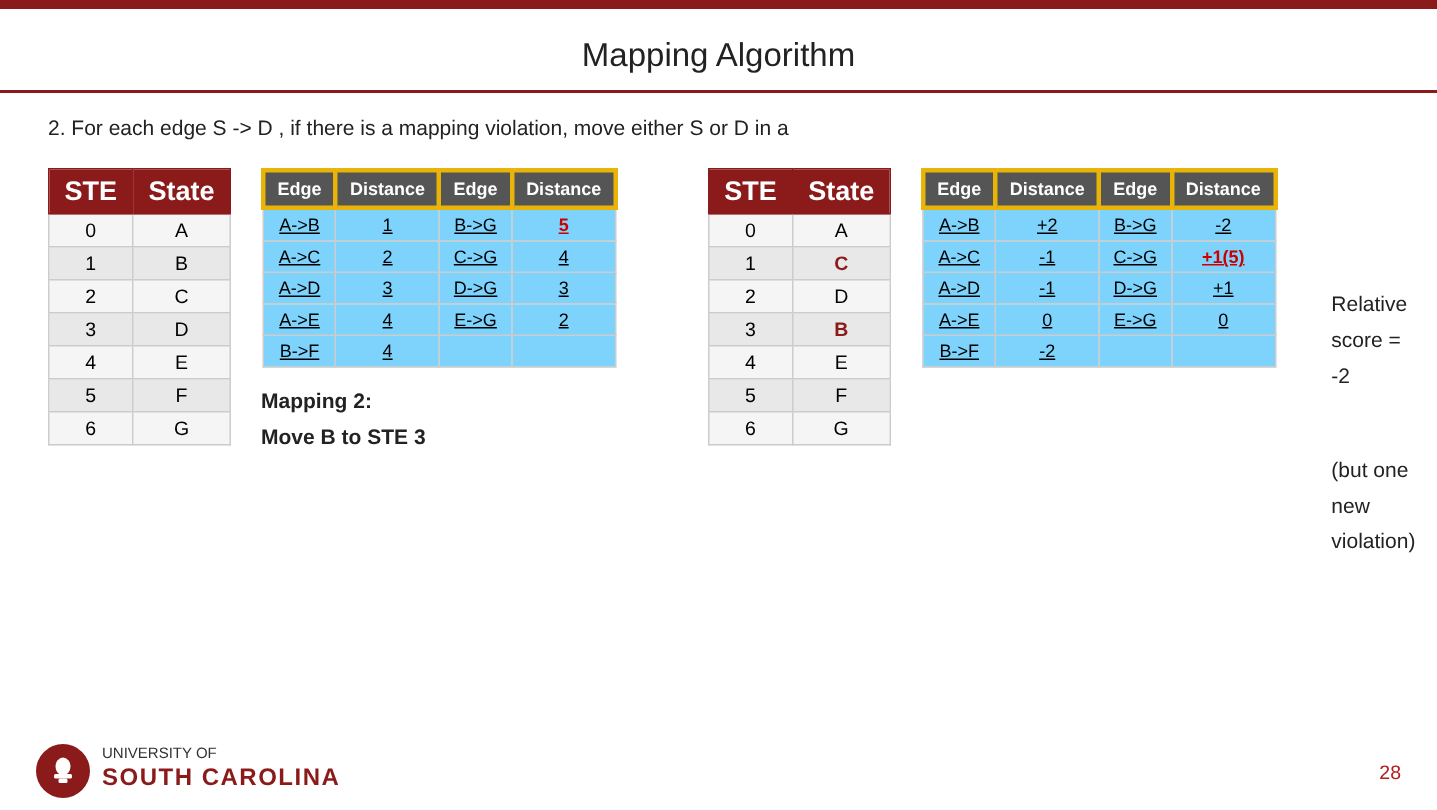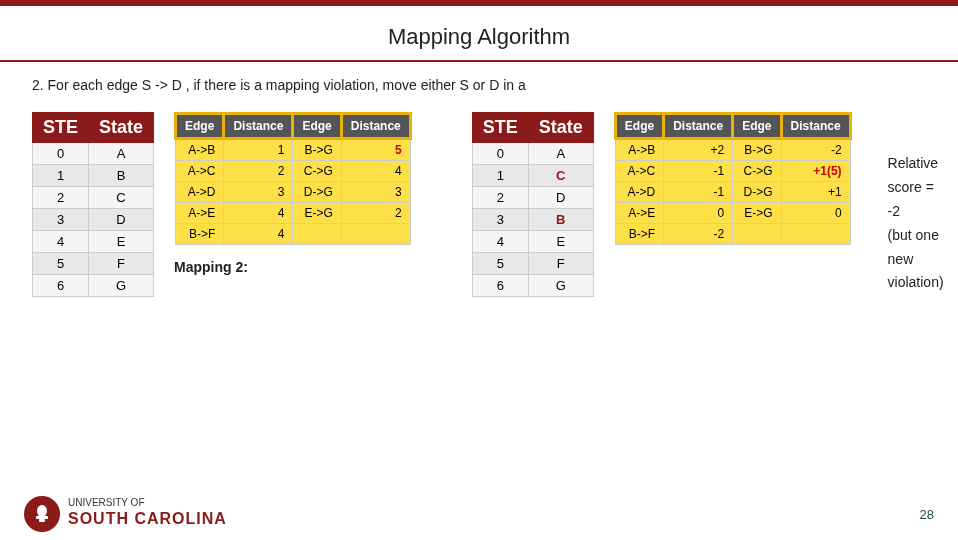--- a/index.html
+++ b/index.html
@@ -85,39 +85,41 @@
       color: #fff;
       padding: 4px 8px;
       font-size: 12px;
       font-weight: bold;
       text-align: center;
       border: 3px solid #eab308;
     }
     .edge-table td {
       padding: 3px 8px;
       font-size: 12px;
-      text-align: right;
+      text-align: center;
       border: 1px solid #ccc;
-      background: #fde047;
+      background: #7dd3fc;
+      text-decoration: underline;
     }
     .edge-table td.red { color: #cc0000; font-weight: bold; }
 
     
     .option-text {
       font-size: 14px;
       color: #222;
       margin-top: 8px;
       font-weight: bold;
     }
 
     
     .relative-score {
       font-size: 14px;
       color: #222;
       line-height: 1.7;
+      margin-top: 39px;
     }
 
     
     .section-gap {
       margin: 0 10px;
     }
 
     
     .footer {
       position: absolute;
@@ -152,21 +154,21 @@
       line-height: 1.3;
     }
     .footer-text .univ-name {
       font-size: 16px;
       font-weight: bold;
       color: #8B1A1A;
       letter-spacing: 1px;
     }
     .page-num {
       font-size: 13px;
-      color: #14532d;
+      color: #b91c1c;
     }
   </style>
 </head>
 <body>
 
 <div class="top-border"></div>
 
 <div class="title-area">
   <h1>Mapping Algorithm</h1>
 </div>
@@ -257,20 +259,21 @@
             <tr>
               <td>B-&gt;F</td>
               <td>4</td>
               <td></td>
               <td></td>
             </tr>
           </tbody>
       </table>
       <div style="margin-top: 14px;">
         <div class="option-text">Mapping 2:</div>
+        <div class="option-text">Move B to STE 3</div>
       </div>
     </div>
 
     <div class="section-gap"></div>
 
     <div>
       <table class="ste-table">
         <thead>
           <tr>
             <th>STE</th>

